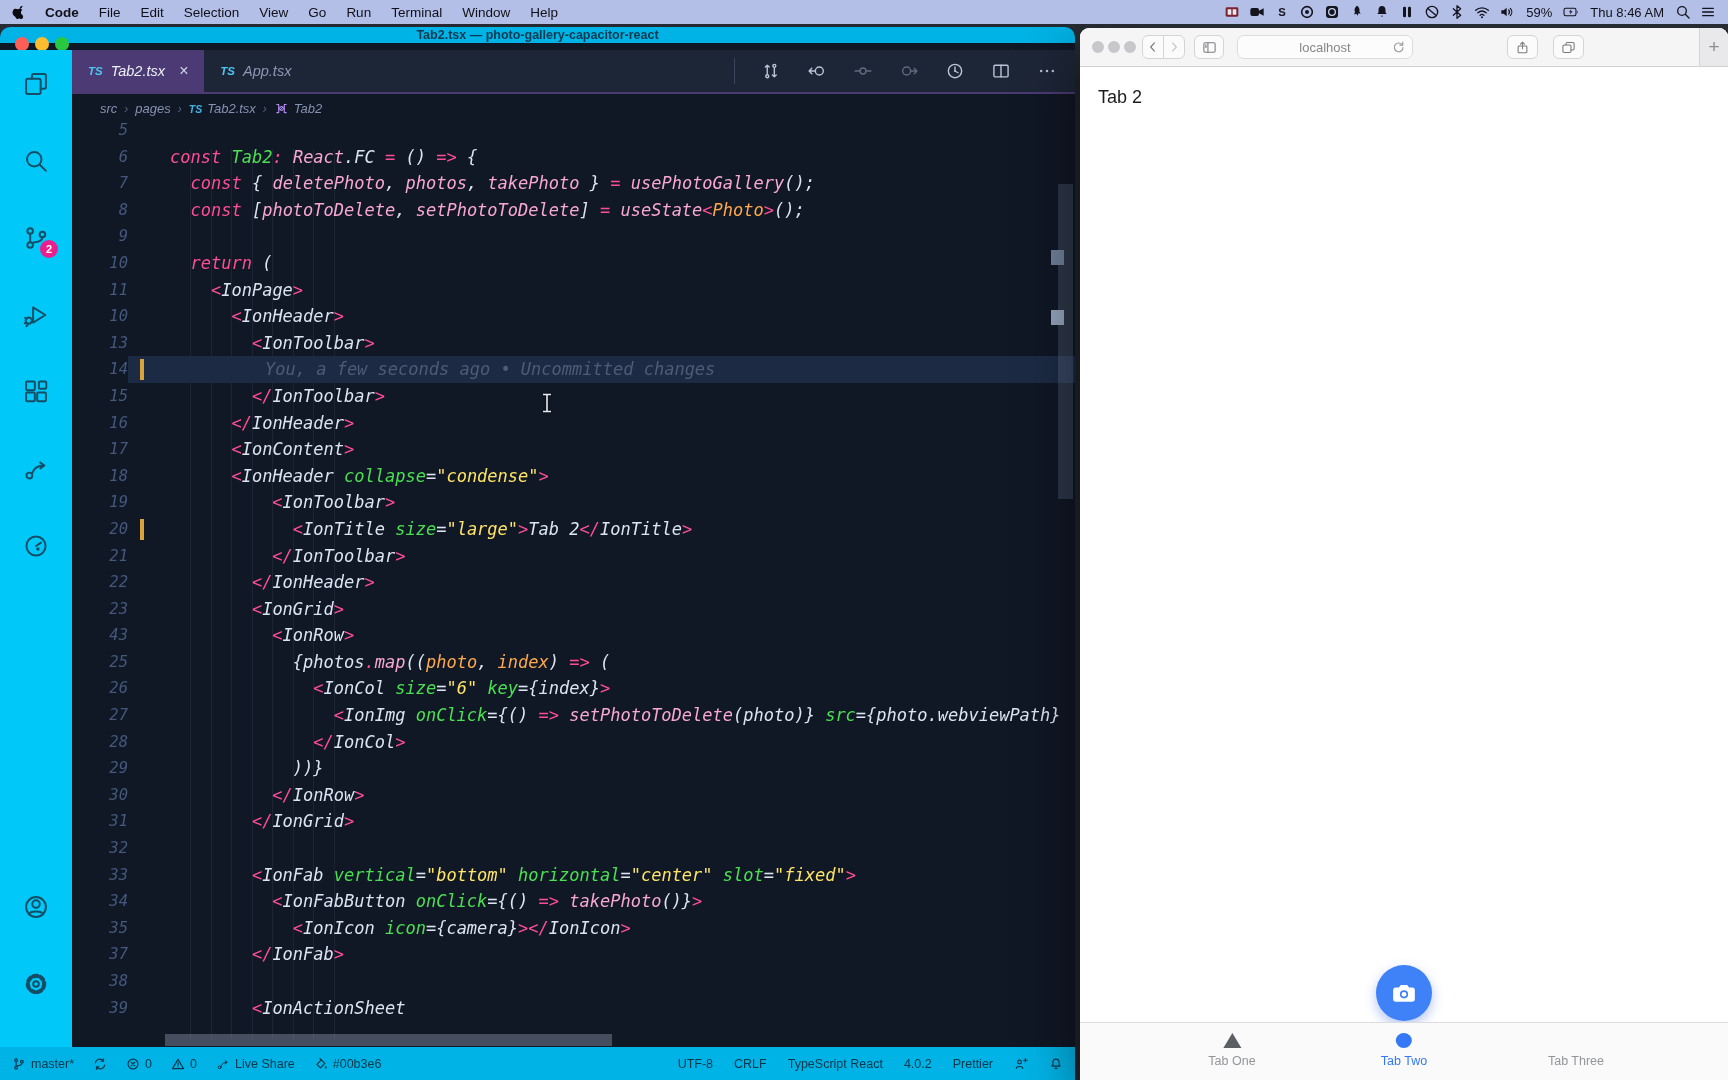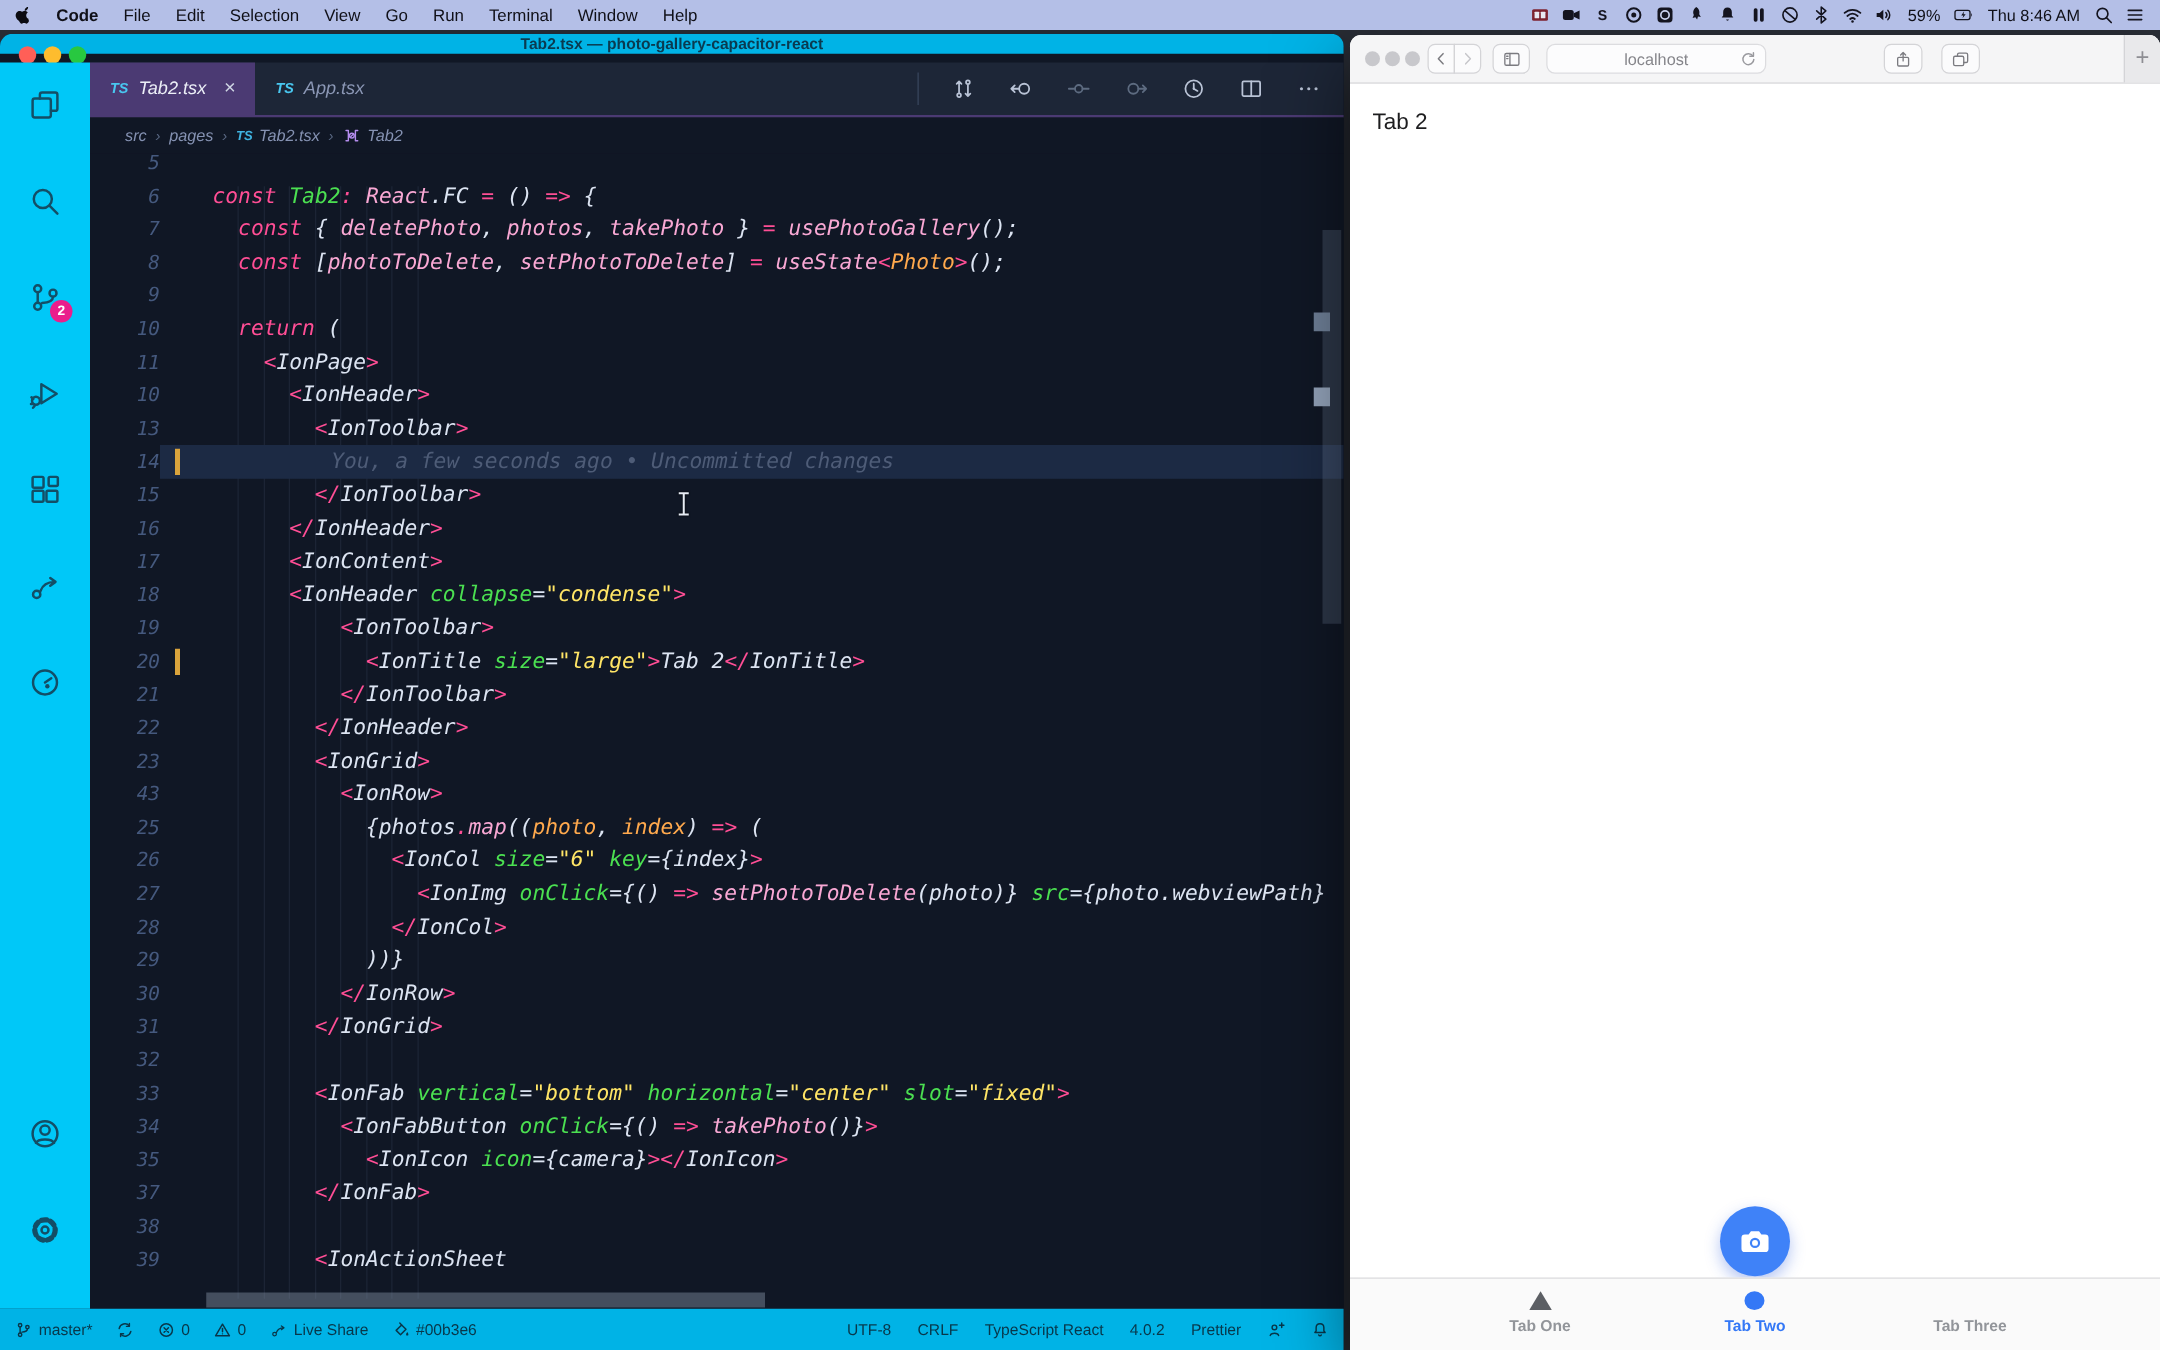--- a/index.html
+++ b/index.html
@@ -100,21 +100,21 @@
                border-left:1px solid #d4d4d7;display:flex;align-items:center;justify-content:center;
                font-size:19px;color:#8e8e93;}
   #bcontent{position:absolute;left:0;top:39px;right:0;bottom:57px;background:#fff;}
   #b-pagetitle{position:absolute;left:18px;top:20px;font-size:18px;font-weight:500;color:#1d1d1f;}
   #b-fab{position:absolute;left:296px;top:898px;width:56px;height:56px;border-radius:50%;
          background:#3f82f8;display:flex;align-items:center;justify-content:center;
          box-shadow:0 5px 12px rgba(40,90,220,.35);}
   #b-fab .icn{width:26px;height:26px;}
   #btabbar{position:absolute;left:0;bottom:0;right:0;height:57px;background:#fafafa;border-top:1px solid #dcdcde;}
   .btab{position:absolute;top:9px;transform:translateX(-50%);display:flex;flex-direction:column;
-        align-items:center;gap:6px;font-size:12.5px;color:#92959a;font-weight:bold;}
+        align-items:center;gap:6px;font-size:12.5px;color:#92959a;}
   .btab.active{color:#3478f6;}
   .bt-ic{height:16px;display:flex;align-items:flex-end;}
   .sh-tri{width:0;height:0;border-left:9px solid transparent;border-right:9px solid transparent;
           border-bottom:15px solid #5c5f64;}
   .sh-cir{width:16px;height:15px;border-radius:50%;background:#3478f6;}
 </style>
 </head>
 <body>
 
 <div id="menubar">

